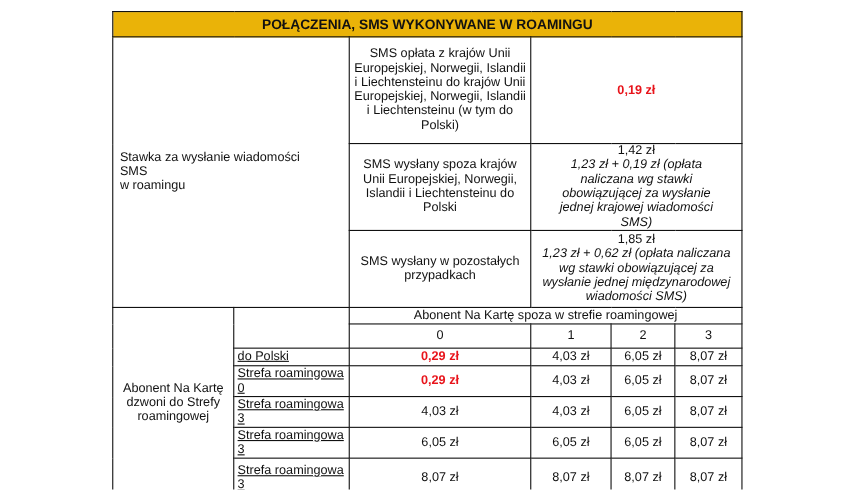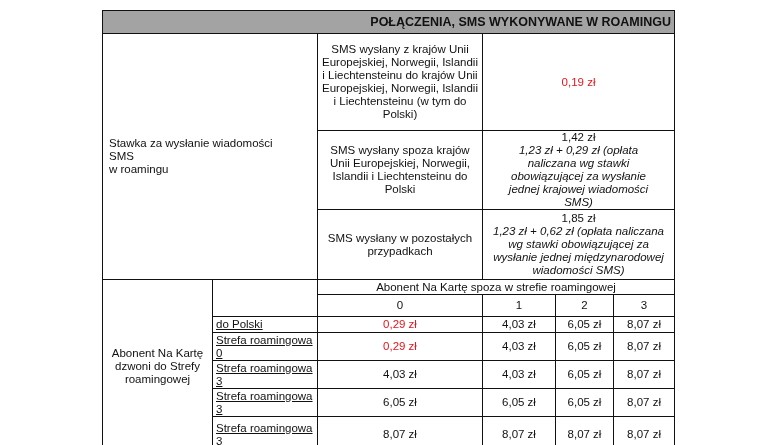--- a/index.html
+++ b/index.html
@@ -2,23 +2,23 @@
 <html><head>
 <meta charset="utf-8">
 <style>
   html, body { margin: 0; padding: 0; background: #ffffff; }
   body { width: 783px; height: 445px; position: relative; overflow: hidden;
          font-family: "Liberation Sans", sans-serif; color: #111; }
   table { position: absolute; left: 102px; top: 10px; border-collapse: collapse;
           table-layout: fixed; width: 572px; }
   td { border: 1.2px solid #111; padding: 0 3px; text-align: center; vertical-align: middle;
        font-size: 11.5px; line-height: 13px; }
-  .title { background: #a3a3a3; font-weight: bold; font-size: 12.5px; height: 22px; text-align: right; }
+  .title { background: #eab308; font-weight: bold; font-size: 12.5px; height: 22px; }
   .b { font-weight: normal; }
-  .red { color: #e8141b; font-weight: normal; }
+  .red { color: #e8141b; font-weight: bold; }
   .it { font-style: italic; }
   .left { text-align: left; text-decoration: underline; }
   .tl { text-align: left; vertical-align: middle; }
 </style>
 </head>
 <body>
 
 <table>
   <colgroup>
     <col style="width:110px">
@@ -33,28 +33,28 @@
       <tr>
     <td colspan="6" class="title">POŁĄCZENIA, SMS WYKONYWANE W ROAMINGU</td>
   </tr>
 
   <tr style="height:97px">
     <td colspan="2" rowspan="3" class="tl b" style="padding-left:6px">
       <span>Stawka za wysłanie wiadomości</span><br>
       <span>SMS</span><br>
       <span>w roamingu</span>
     </td>
-    <td>SMS wysłany z krajów Unii Europejskiej, Norwegii, Islandii i Liechtensteinu do krajów Unii Europejskiej, Norwegii, Islandii i Liechtensteinu (w tym do Polski)</td>
+    <td>SMS opłata z krajów Unii Europejskiej, Norwegii, Islandii i Liechtensteinu do krajów Unii Europejskiej, Norwegii, Islandii i Liechtensteinu (w tym do Polski)</td>
     <td colspan="3" class="red">0,19 zł</td>
   </tr>
   <tr style="height:69px">
     <td>SMS wysłany spoza krajów Unii Europejskiej, Norwegii, Islandii i Liechtensteinu do Polski</td>
     <td colspan="3">
       <div class="b">1,42 zł</div>
-      <div class="it" style="padding:0 14px">1,23 zł + 0,29 zł (opłata naliczana wg stawki obowiązującej za wysłanie jednej krajowej wiadomości SMS)</div>
+      <div class="it" style="padding:0 14px">1,23 zł + 0,19 zł (opłata naliczana wg stawki obowiązującej za wysłanie jednej krajowej wiadomości SMS)</div>
     </td>
   </tr>
   <tr style="height:70px">
     <td>SMS wysłany w pozostałych przypadkach</td>
     <td colspan="3">
       <div class="b">1,85 zł</div>
       <div class="it" style="padding:0 4px">1,23 zł + 0,62 zł (opłata naliczana wg stawki obowiązującej za wysłanie jednej międzynarodowej wiadomości SMS)</div>
     </td>
   </tr>
 

